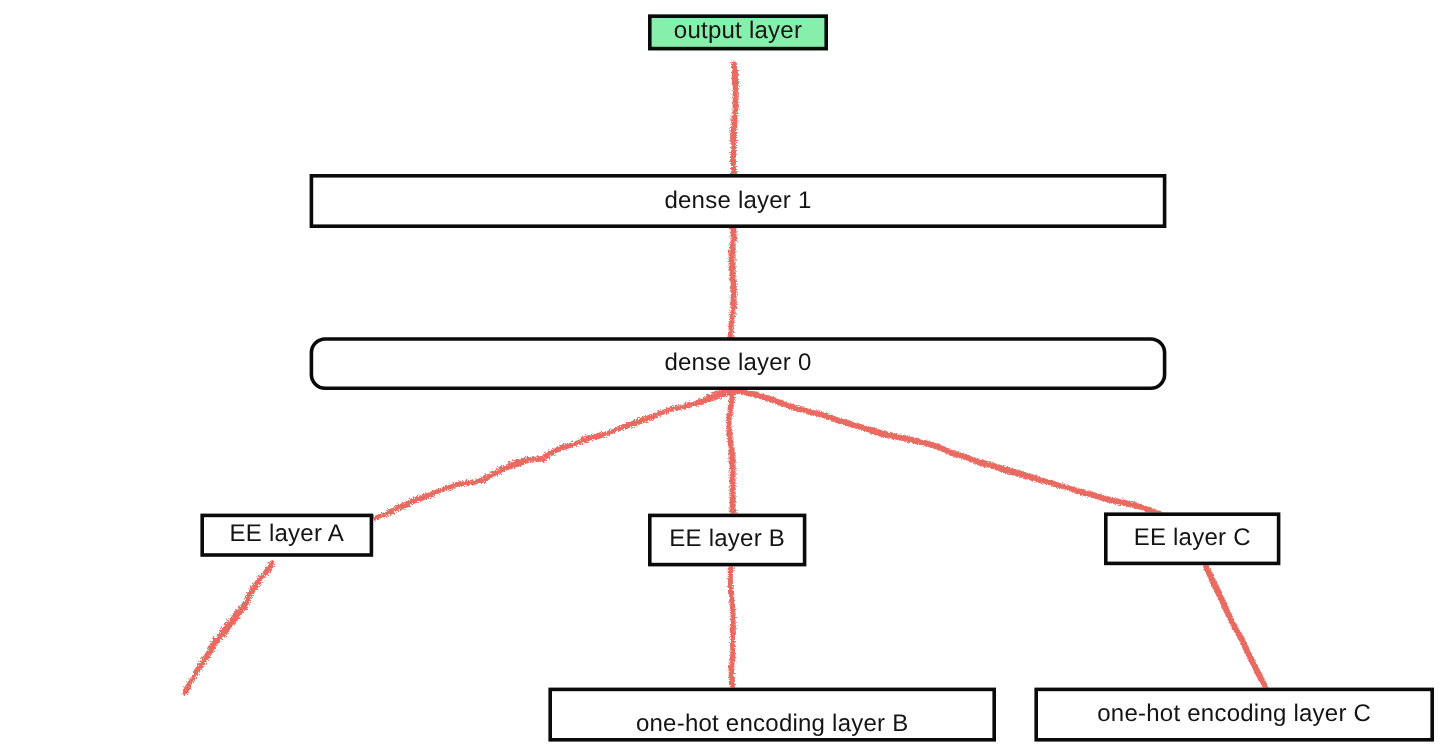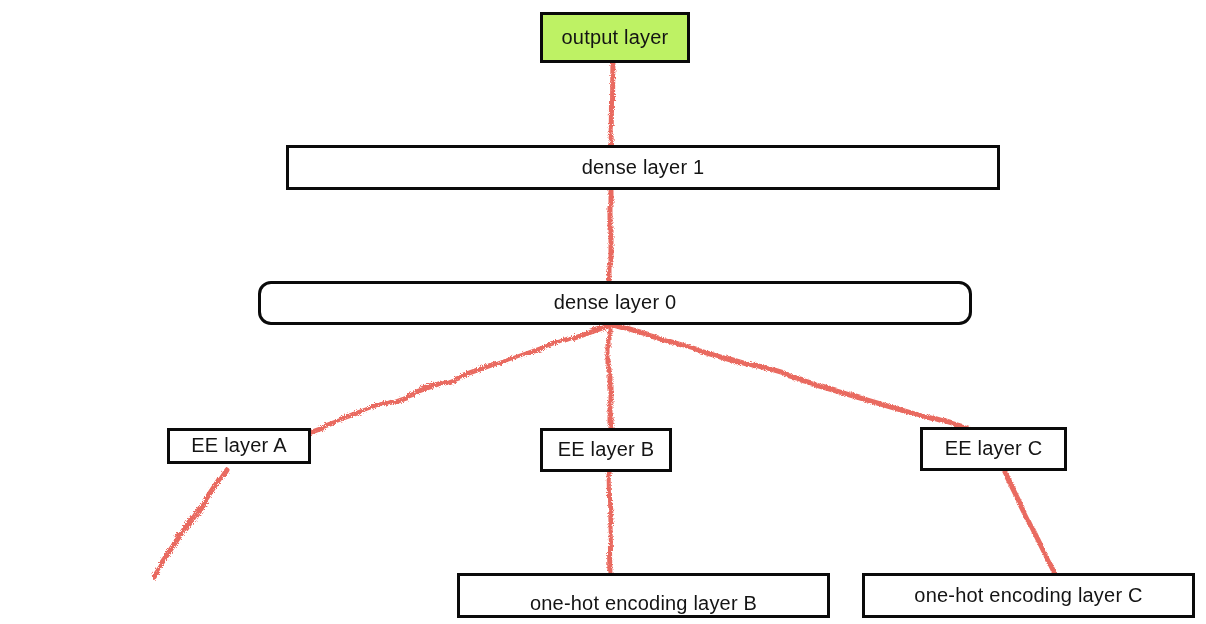--- a/index.html
+++ b/index.html
@@ -59,25 +59,25 @@
       <line x1="608" y1="188" x2="608" y2="285" stroke="#e96a60"></line>
       <line x1="608" y1="322" x2="306" y2="430" stroke="#e96a60"></line>
       <line x1="608" y1="322" x2="608" y2="431" stroke="#e96a60"></line>
       <line x1="608" y1="322" x2="997" y2="436" stroke="#e96a60"></line>
       <line x1="225" y1="468" x2="153" y2="576" stroke="#e96a60"></line>
       <line x1="608" y1="469" x2="610" y2="576" stroke="#e96a60"></line>
       <line x1="1001" y1="467" x2="1055" y2="576" stroke="#e96a60"></line>
     </g>
   </svg>
 
-  <div class="node" style="left: 540px; top: 12px; width: 150px; height: 51px; border-color: rgb(10, 10, 10); background: #bef264; align-items: center;">
+  <div class="node" style="left: 540px; top: 12px; width: 150px; height: 30px; border-color: rgb(10, 10, 10); background: #86efac; align-items: center;">
     <span class="label" style="color: rgb(20, 20, 20);">output layer</span>
   </div>
 
-  <div class="node" style="left: 258px; top: 145px; width: 714px; height: 45px; border-color: rgb(10, 10, 10); background: rgb(255, 255, 255); margin-left: 28px;">
+  <div class="node" style="left: 258px; top: 145px; width: 714px; height: 45px; border-color: rgb(10, 10, 10); background: rgb(255, 255, 255);">
     <span class="label" style="color: rgb(20, 20, 20);">dense layer 1</span>
   </div>
 
   <div class="node" style="left: 258px; top: 281px; width: 714px; height: 44px; border-color: rgb(10, 10, 10); background: rgb(255, 255, 255); border-radius: 13px;">
     <span class="label" style="color: rgb(20, 20, 20);">dense layer 0</span>
   </div>
 
   <div class="node" style="left: 167px; top: 428px; width: 144px; height: 36px; border-color: rgb(10, 10, 10); background: rgb(255, 255, 255);">
     <span class="label" style="color: rgb(20, 20, 20);">EE layer A</span>
   </div>

